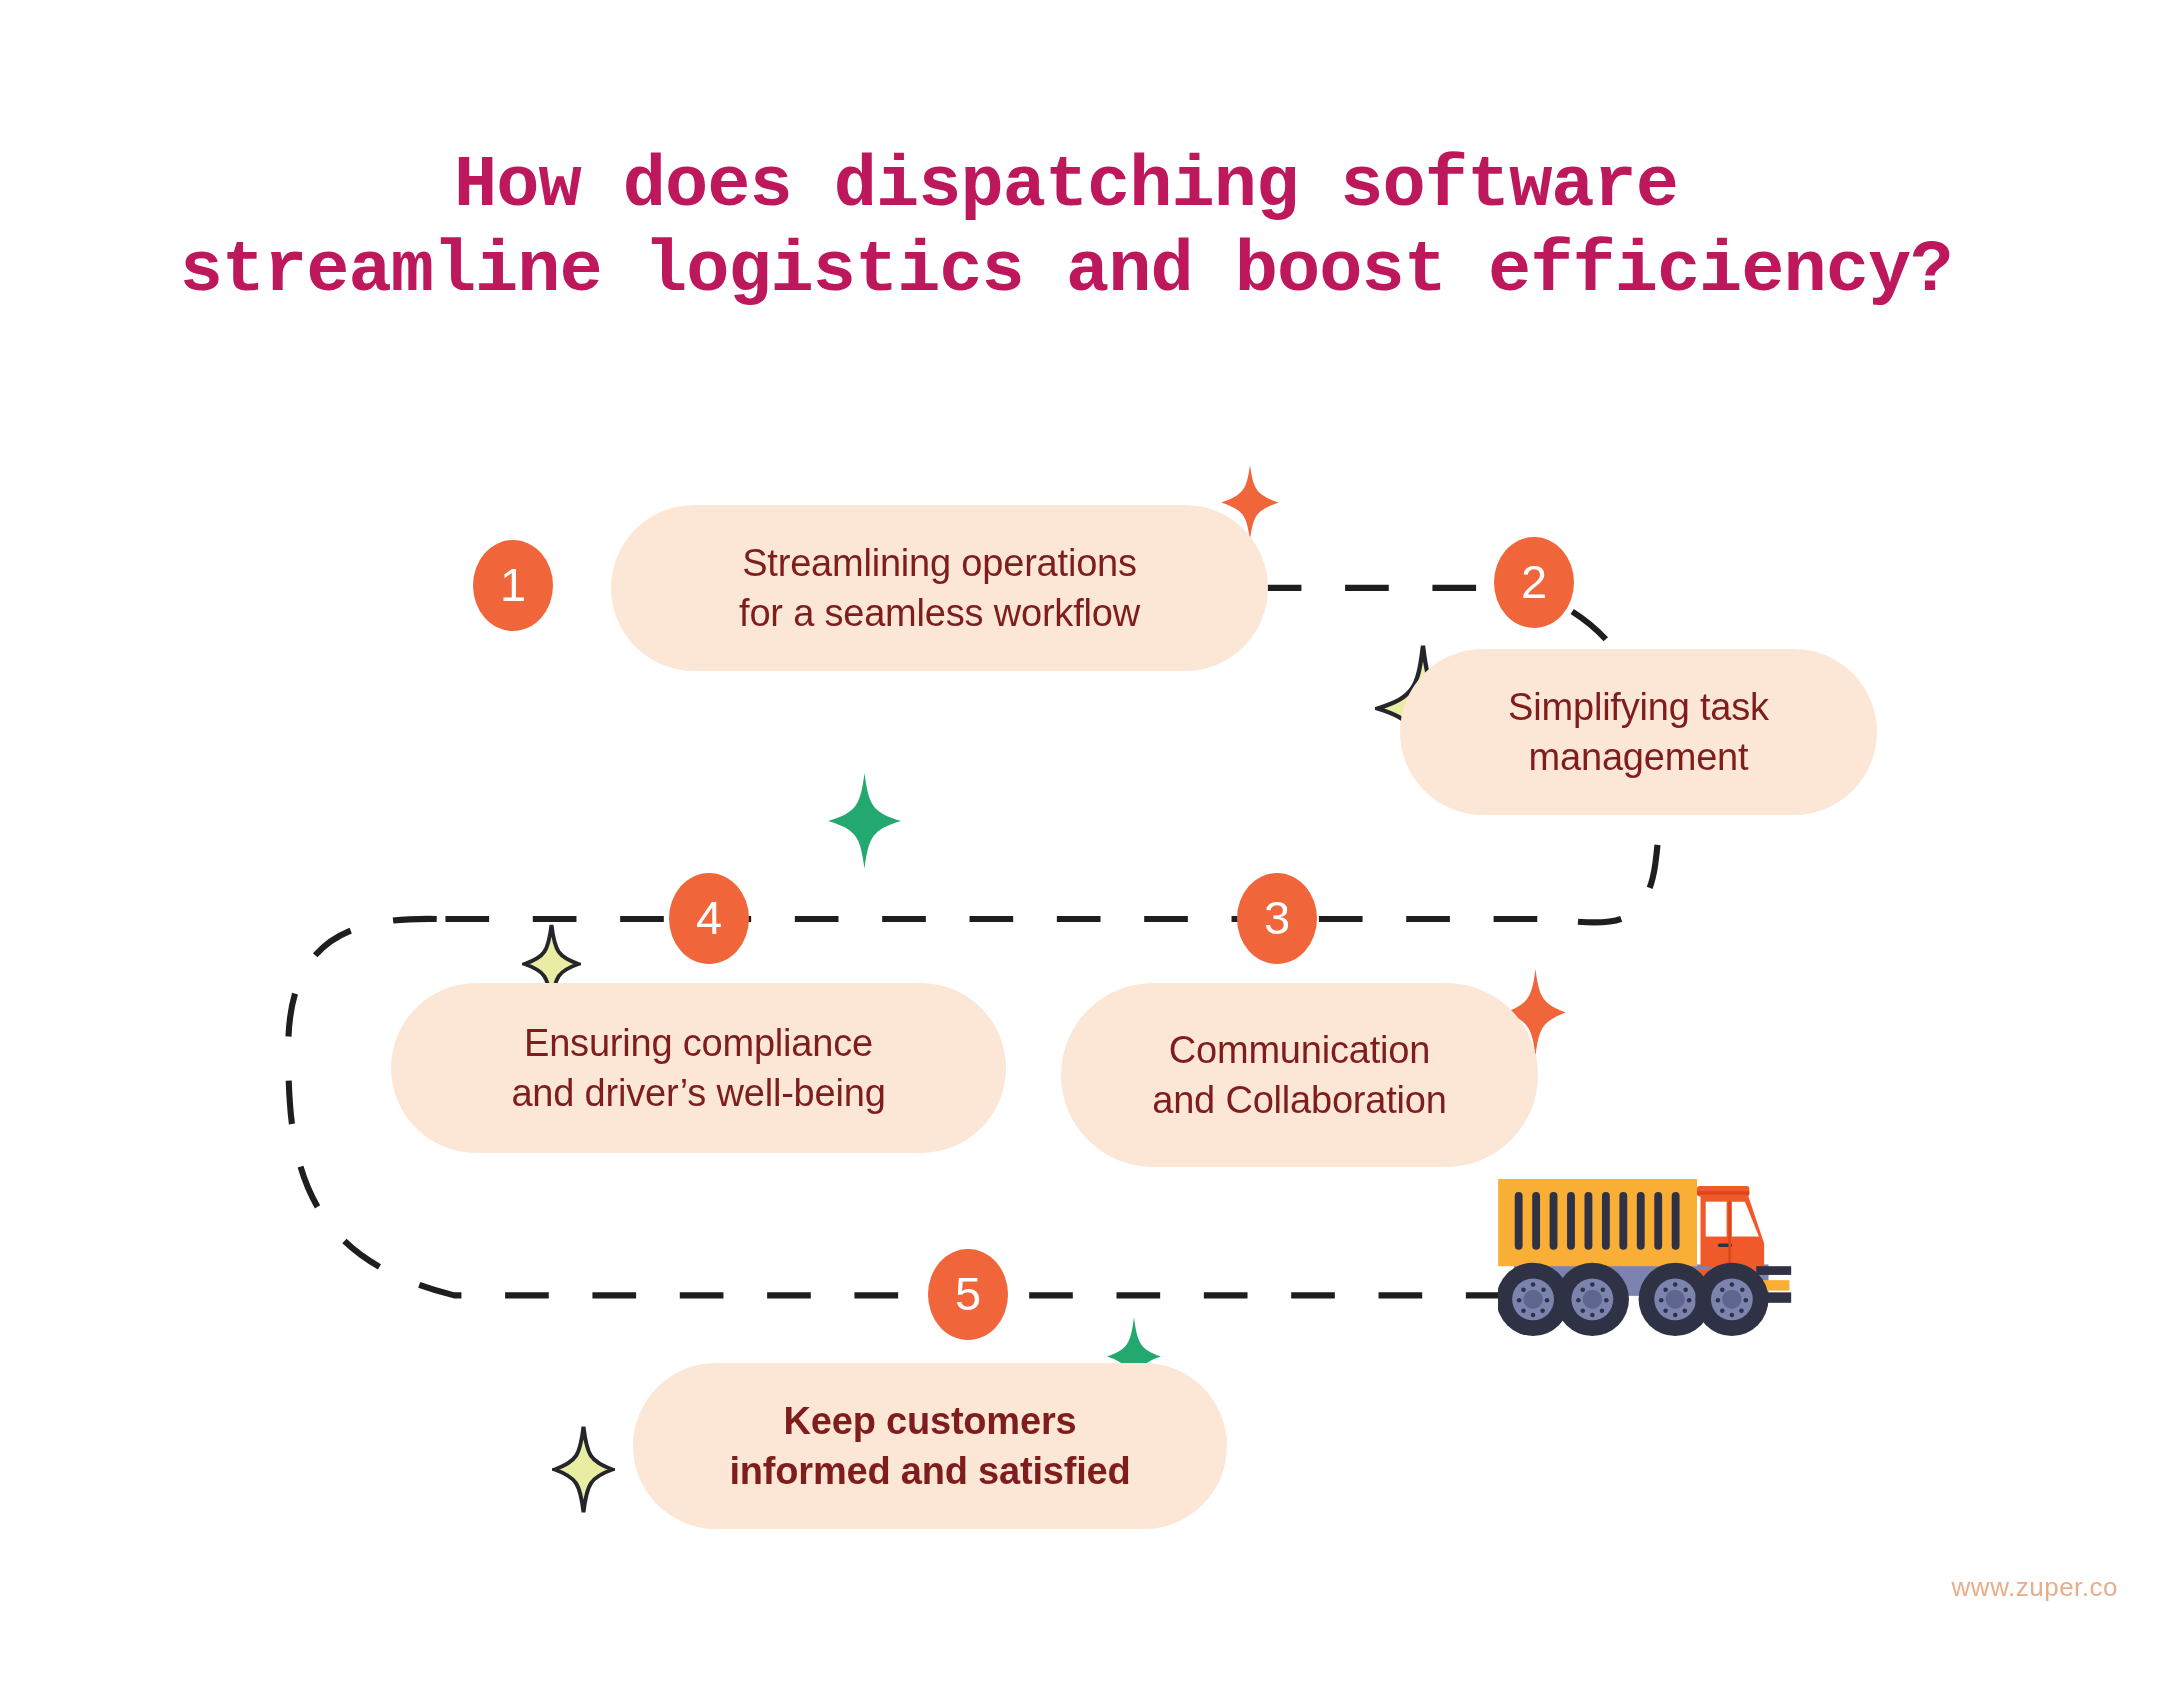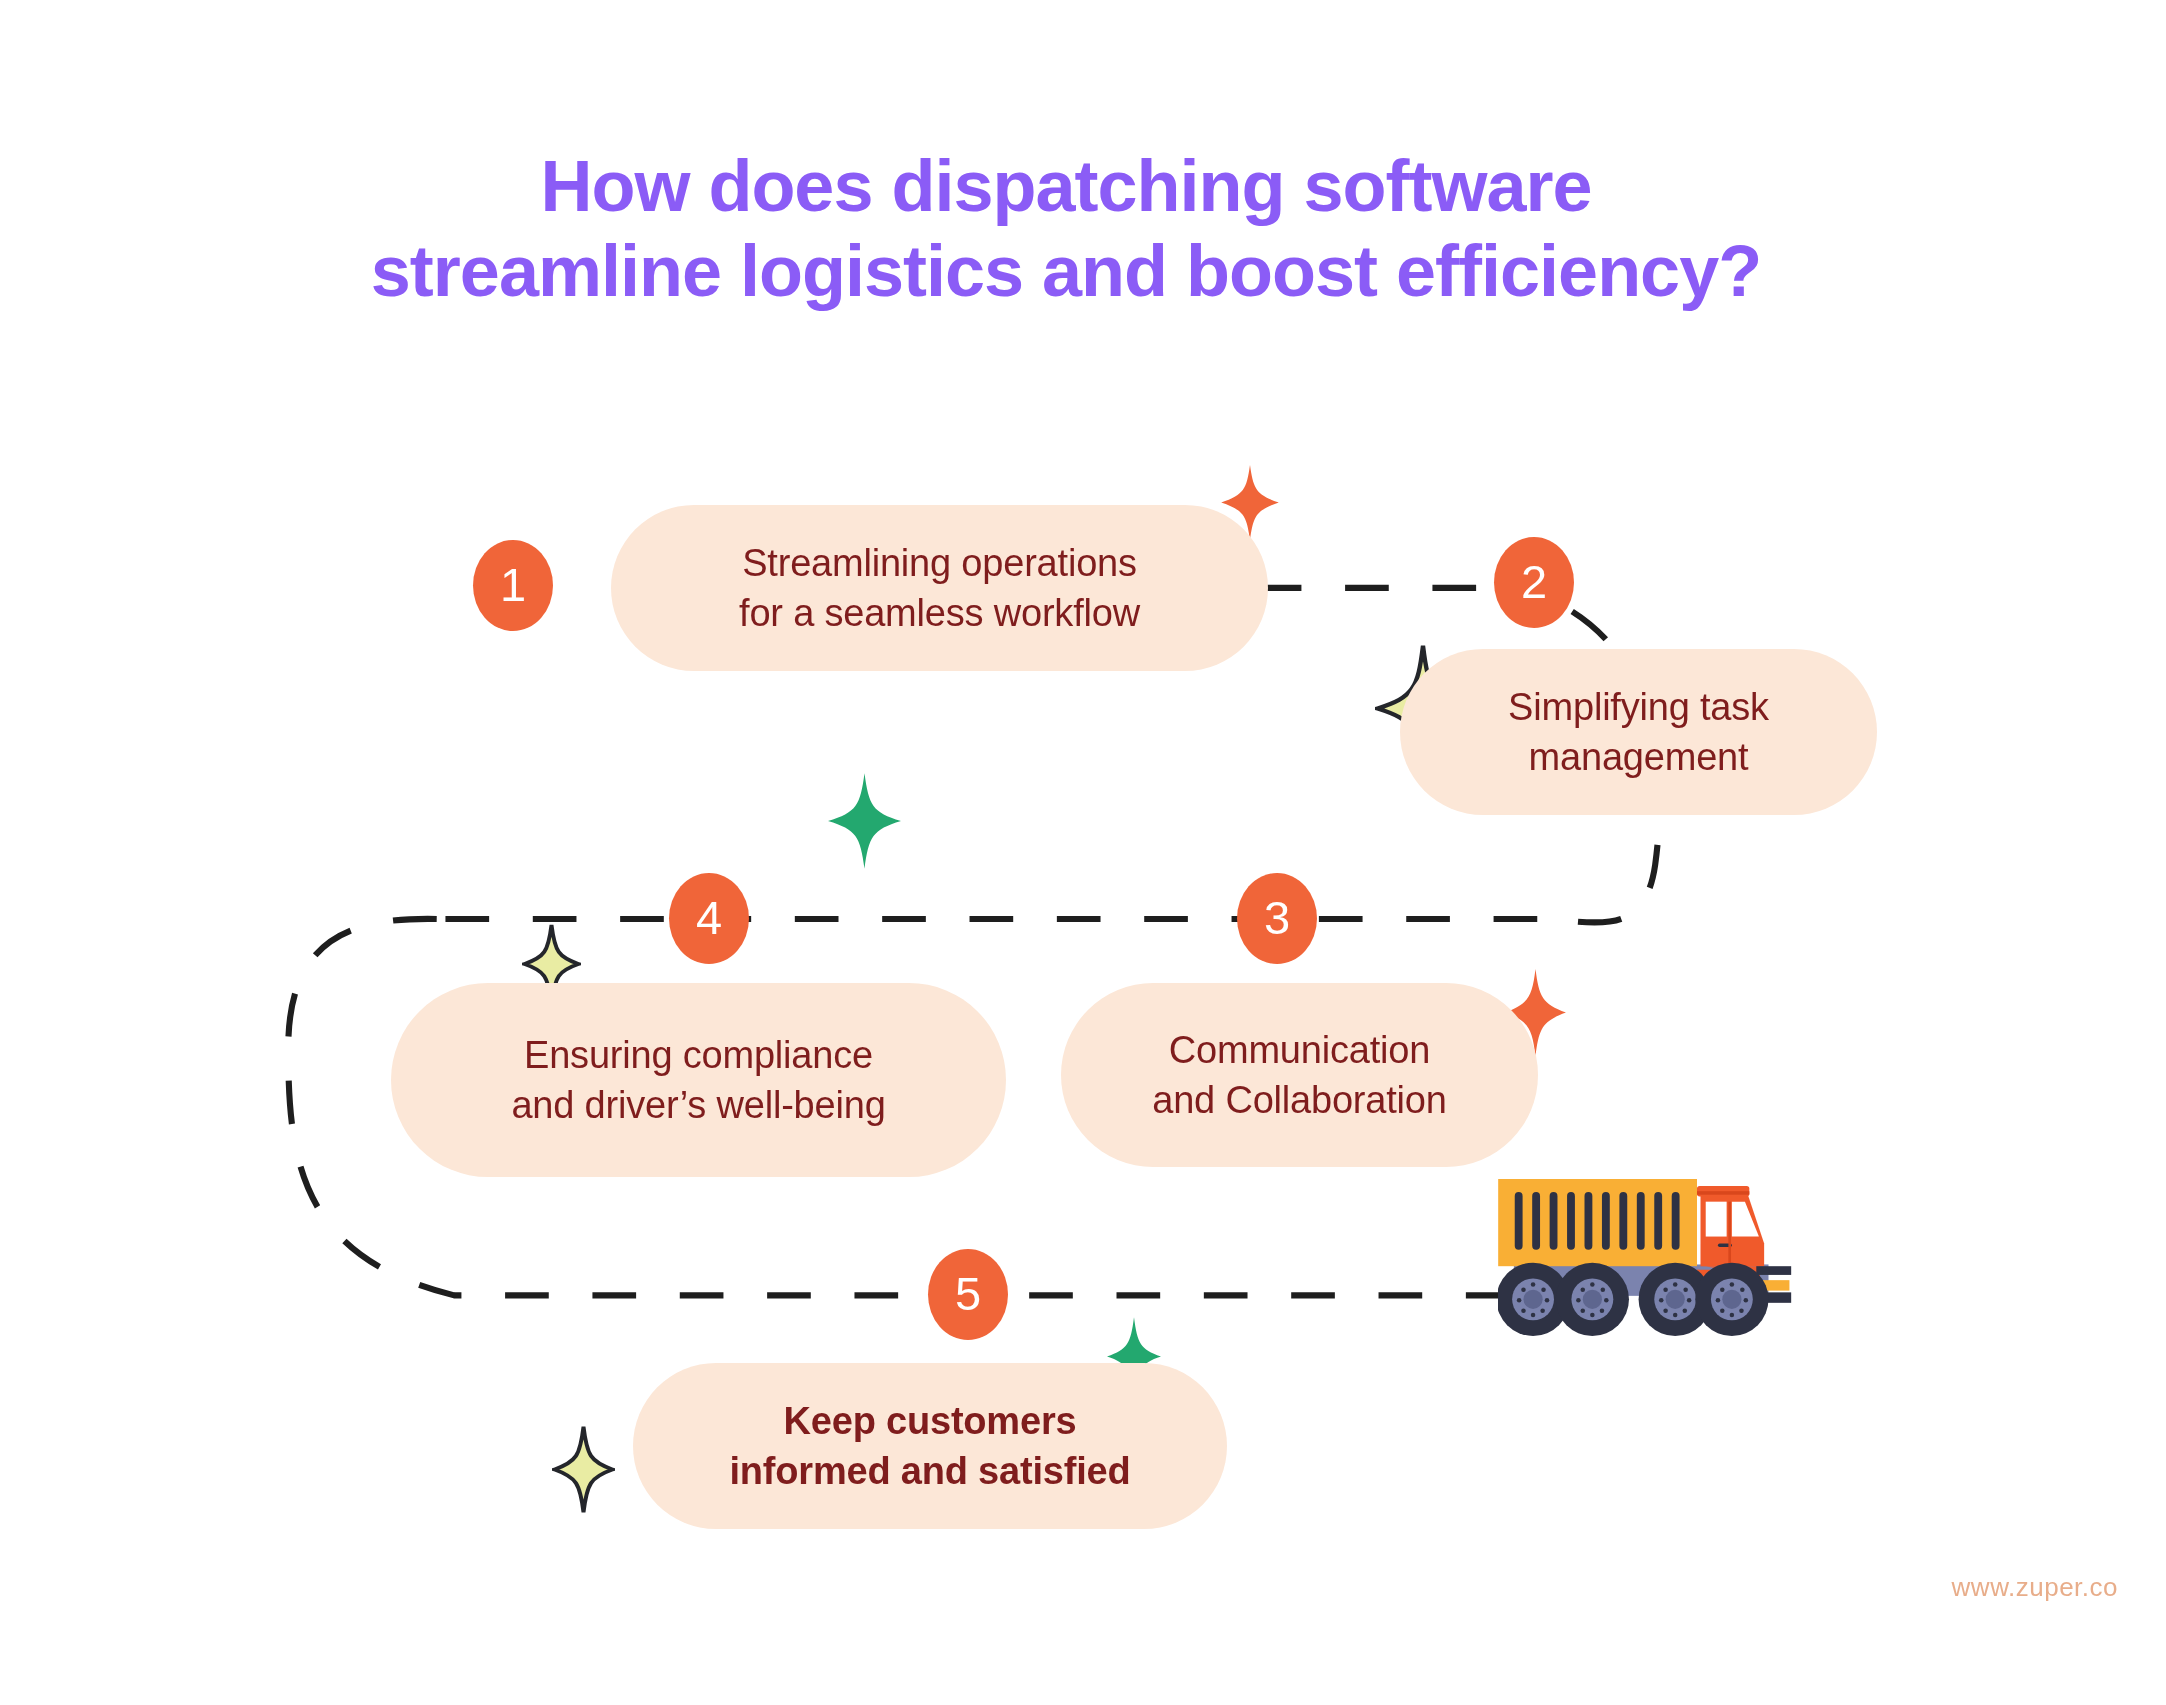--- a/index.html
+++ b/index.html
@@ -20,22 +20,23 @@
   
   #title {
     position: absolute;
     left: 0; top: 144px;
     width: 2132px;
     text-align: center;
     font-size: 72px;
     font-weight: bold;
     line-height: 1.18;
     letter-spacing: -1px;
-    color: #8b5cf6;
+    color: #be185d;
     white-space: pre-line;
+    font-family: Liberation Mono, monospace;
   }
 
   
   #pathlayer {
     position: absolute;
     left: 0; top: 0;
     width: 2167px; height: 1706px;
   }
 
   
@@ -49,21 +50,21 @@
     text-align: center;
     color: #7f1d1d;
     font-size: 38px;
     line-height: 1.32;
     white-space: pre-line;
     letter-spacing: -0.2px;
   }
   #pill-1 { left: 611px;  top: 505px;  width: 657px; height: 166px; }
   #pill-2 { left: 1400px; top: 649px;  width: 477px; height: 166px; }
   #pill-3 { left: 1061px; top: 983px; width: 477px; height: 184px; }
-  #pill-4 { left: 391px;  top: 983px; width: 615px; height: 194px; }
+  #pill-4 { left: 391px;  top: 983px; width: 615px; height: 170px; }
   #pill-5 { left: 633px;  top: 1363px; width: 594px; height: 166px; font-weight: bold; }
 
   
   .badge {
     position: absolute;
     width: 80px; height: 91px;
     border-radius: 50%;
     background: #F06539;
     color: #FFFFFF;
     display: flex;

